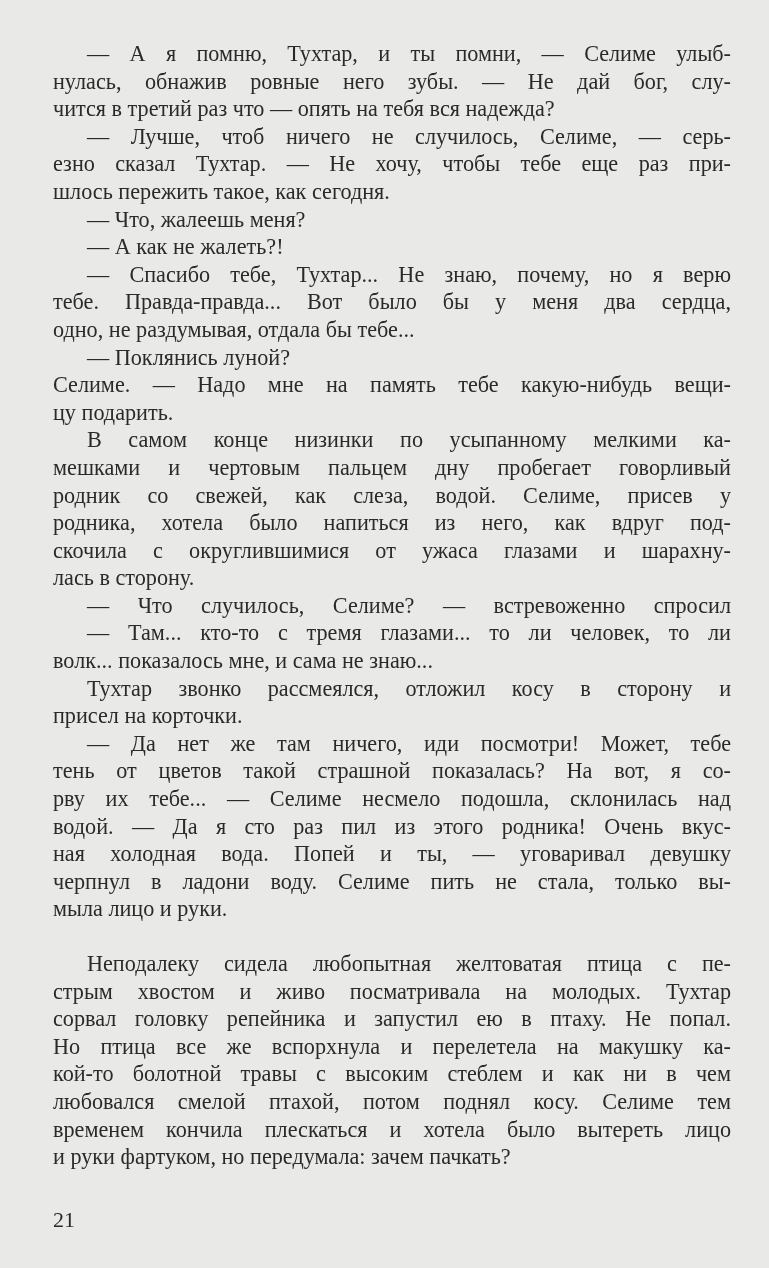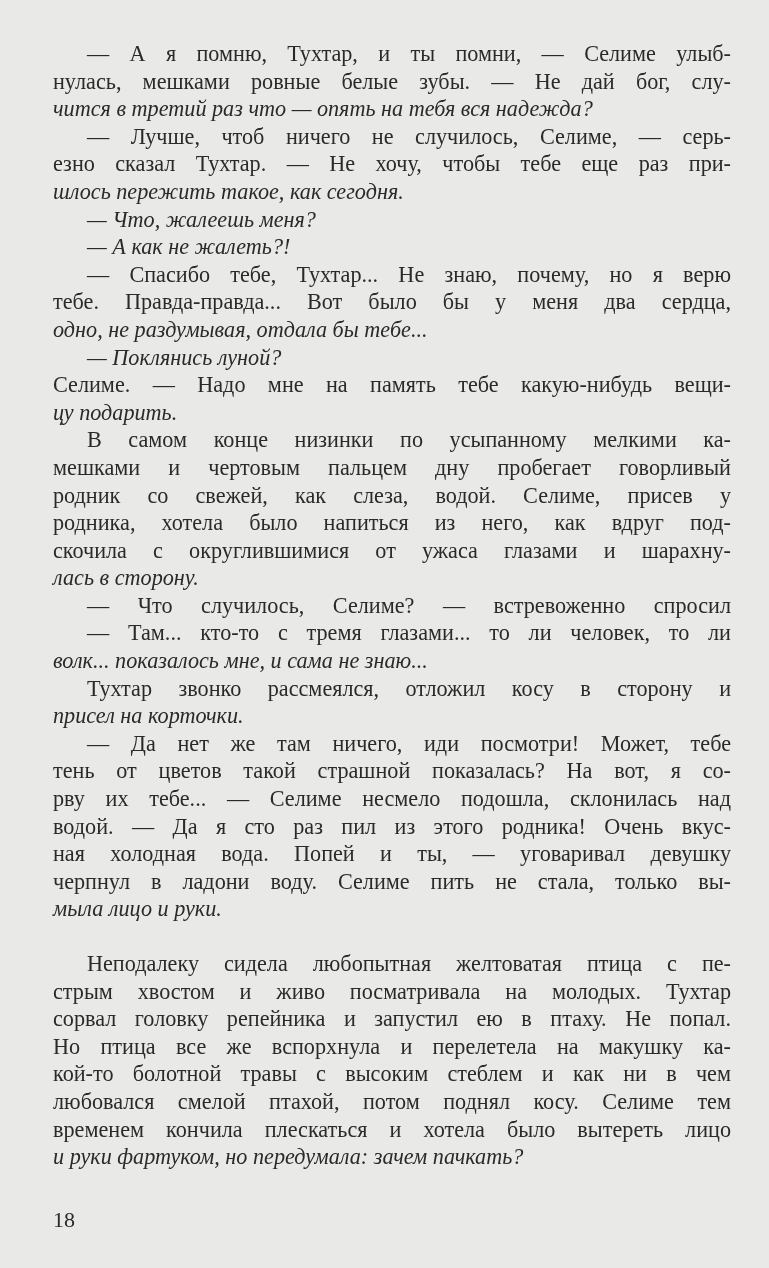--- a/index.html
+++ b/index.html
@@ -8,35 +8,35 @@
     background: #e9e9e7;
     position: relative; overflow: hidden;
     font-family: "Liberation Serif", serif;
     color: #2a2a2a;
   }
   .page {
     position: absolute; left: 53px; top: 40px; width: 678px;
     font-size: 22.2px; line-height: 27.6px;
   }
   .line { white-space: nowrap; text-align: justify; text-align-last: justify; height: 27.6px; }
-  .line.last { text-align-last: left; font-style: italic; }
+  .line.last { text-align-last: left; }
   .line.indent { padding-left: 34px; }
   .gap { height: 27px; }
   .pagenum {
     position: absolute; left: 53px; top: 1207px;
     font-size: 22px;
   }
 </style>
 </head>
 <body>
 
 <div class="page">
   <div id="block1">
       <div class="line indent">— А я помню, Тухтар, и ты помни, — Селиме улыб-</div>
-      <div class="line">нулась, мешками ровные белые зубы. — Не дай бог, слу-</div>
+      <div class="line">нулась, обнажив ровные него зубы. — Не дай бог, слу-</div>
       <div class="line last">чится в третий раз что — опять на тебя вся надежда?</div>
       <div class="line indent">— Лучше, чтоб ничего не случилось, Селиме, — серь-</div>
       <div class="line">езно сказал Тухтар. — Не хочу, чтобы тебе еще раз при-</div>
       <div class="line last">шлось пережить такое, как сегодня.</div>
       <div class="line indent last">— Что, жалеешь меня?</div>
       <div class="line indent last">— А как не жалеть?!</div>
       <div class="line indent">— Спасибо тебе, Тухтар... Не знаю, почему, но я верю</div>
       <div class="line">тебе. Правда-правда... Вот было бы у меня два сердца,</div>
       <div class="line last">одно, не раздумывая, отдала бы тебе...</div>
       <div class="line indent last">— Поклянись луной?</div>
@@ -66,13 +66,13 @@
       <div class="line indent">Неподалеку сидела любопытная желтоватая птица с пе-</div>
       <div class="line">стрым хвостом и живо посматривала на молодых. Тухтар</div>
       <div class="line">сорвал головку репейника и запустил ею в птаху. Не попал.</div>
       <div class="line">Но птица все же вспорхнула и перелетела на макушку ка-</div>
       <div class="line">кой-то болотной травы с высоким стеблем и как ни в чем</div>
       <div class="line">любовался смелой птахой, потом поднял косу. Селиме тем</div>
       <div class="line">временем кончила плескаться и хотела было вытереть лицо</div>
       <div class="line last">и руки фартуком, но передумала: зачем пачкать?</div>
     </div>
 </div>
-<div class="pagenum">18</div>
+<div class="pagenum">21</div>
 
 </body></html>

